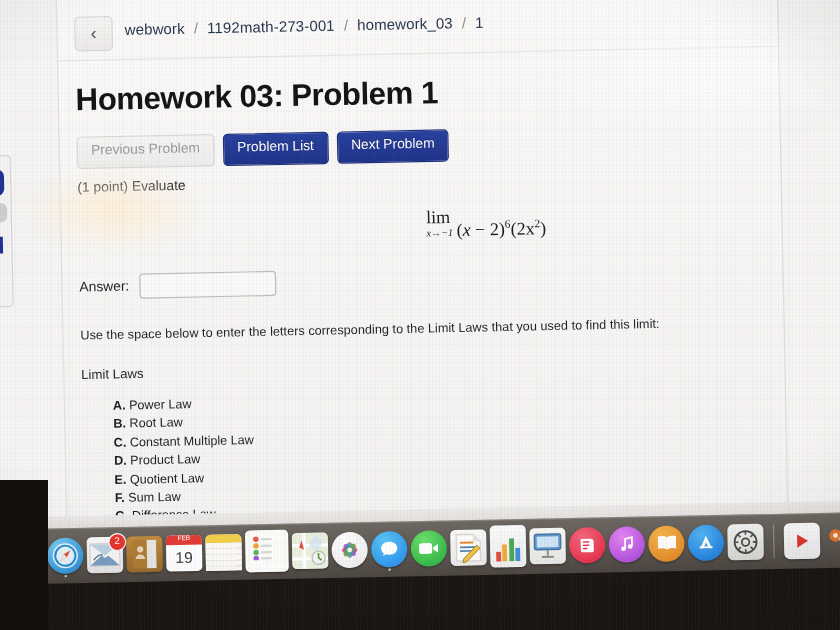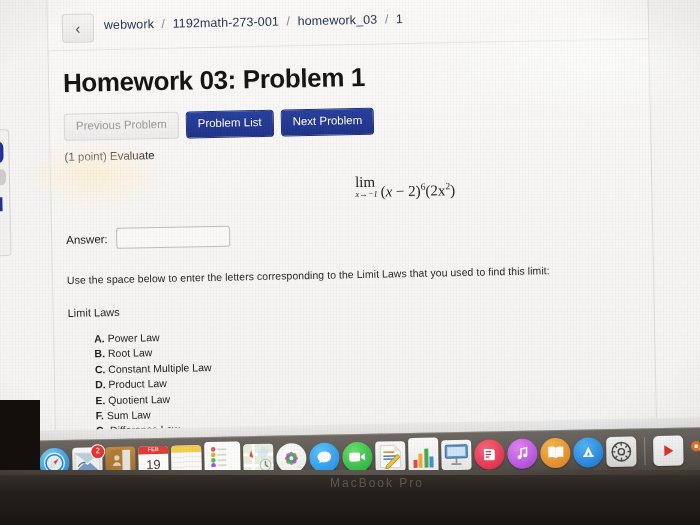--- a/index.html
+++ b/index.html
@@ -407,18 +407,14 @@
 
     </div>
   </div>
 
   <div class="glare" id="glare1"></div>
   <div class="glare" id="glare2"></div>
   <div id="screendoor"></div>
   <div id="vignette"></div>
 
   <div id="darkleft"></div>
-  <div id="bezel">
-    <div id="bezelshine"></div>
-    <div id="bezeltext">MacBook Pro</div>
-  </div>
 
 </div>
 
 </body></html>

